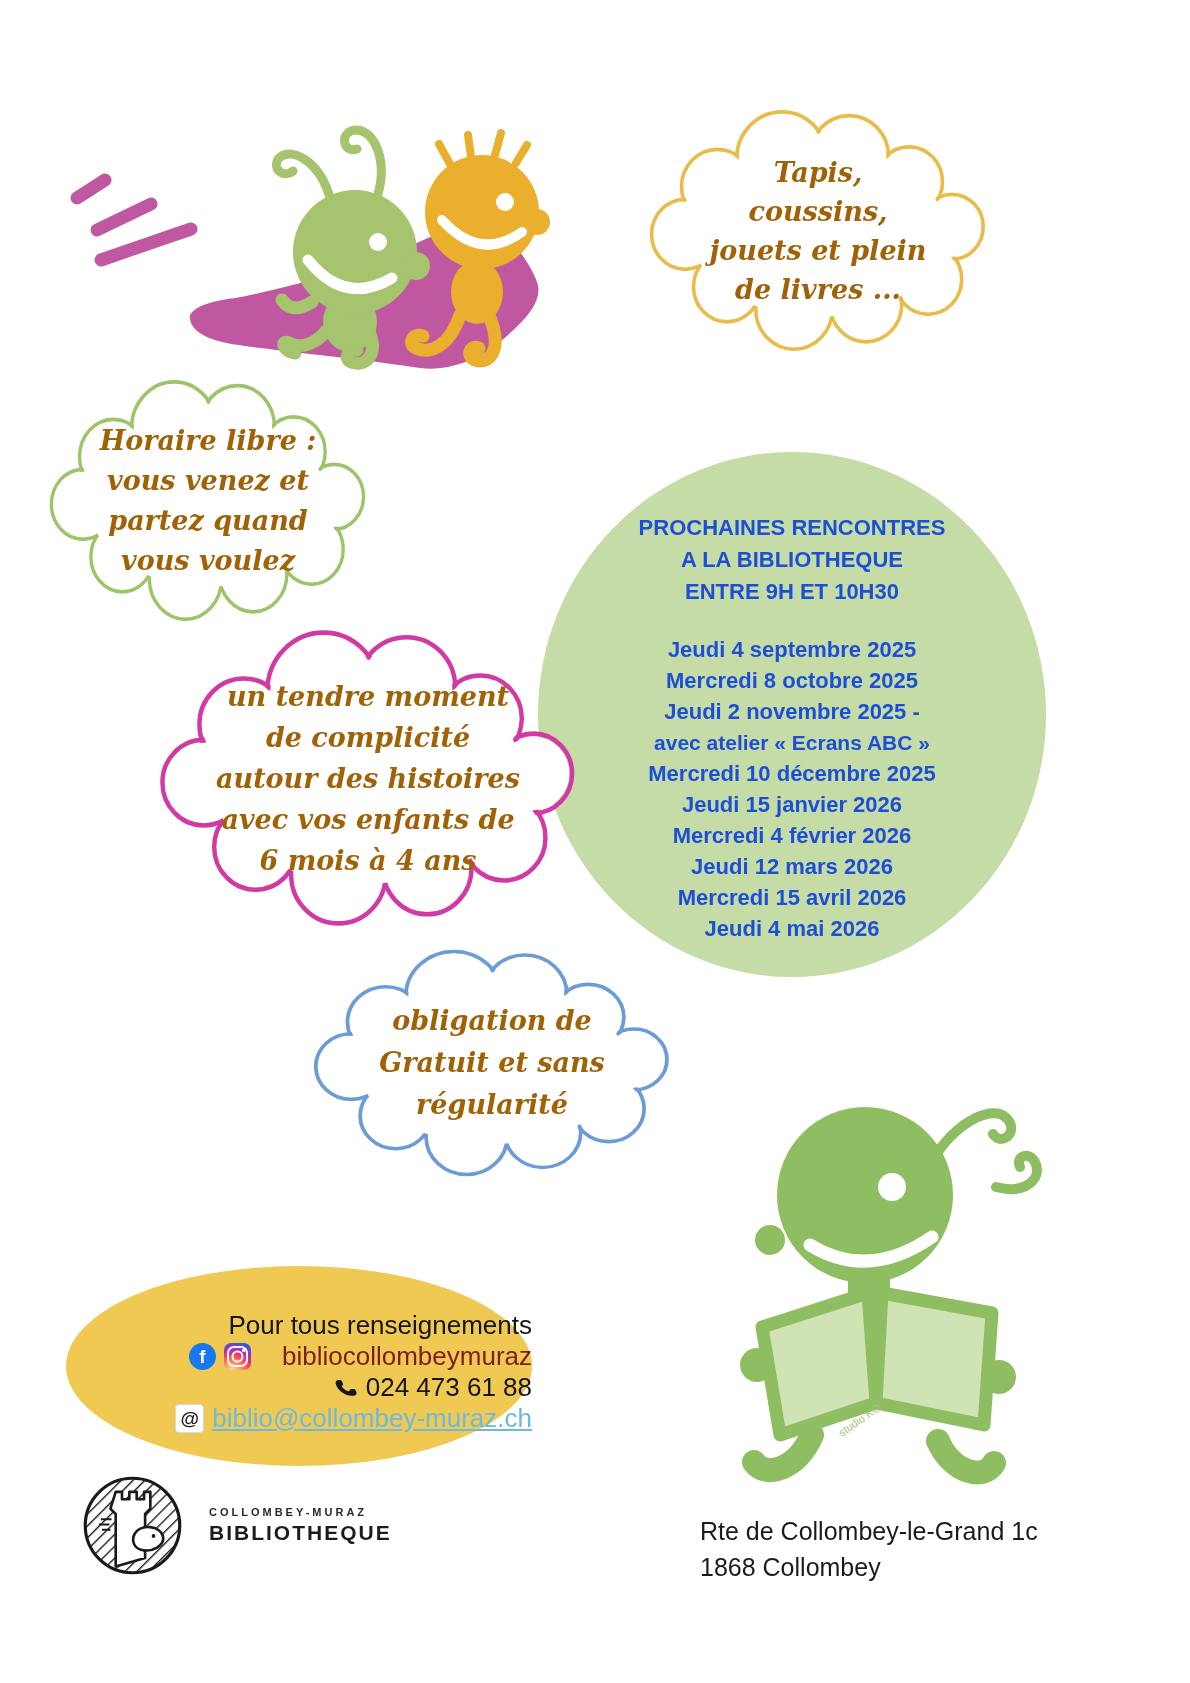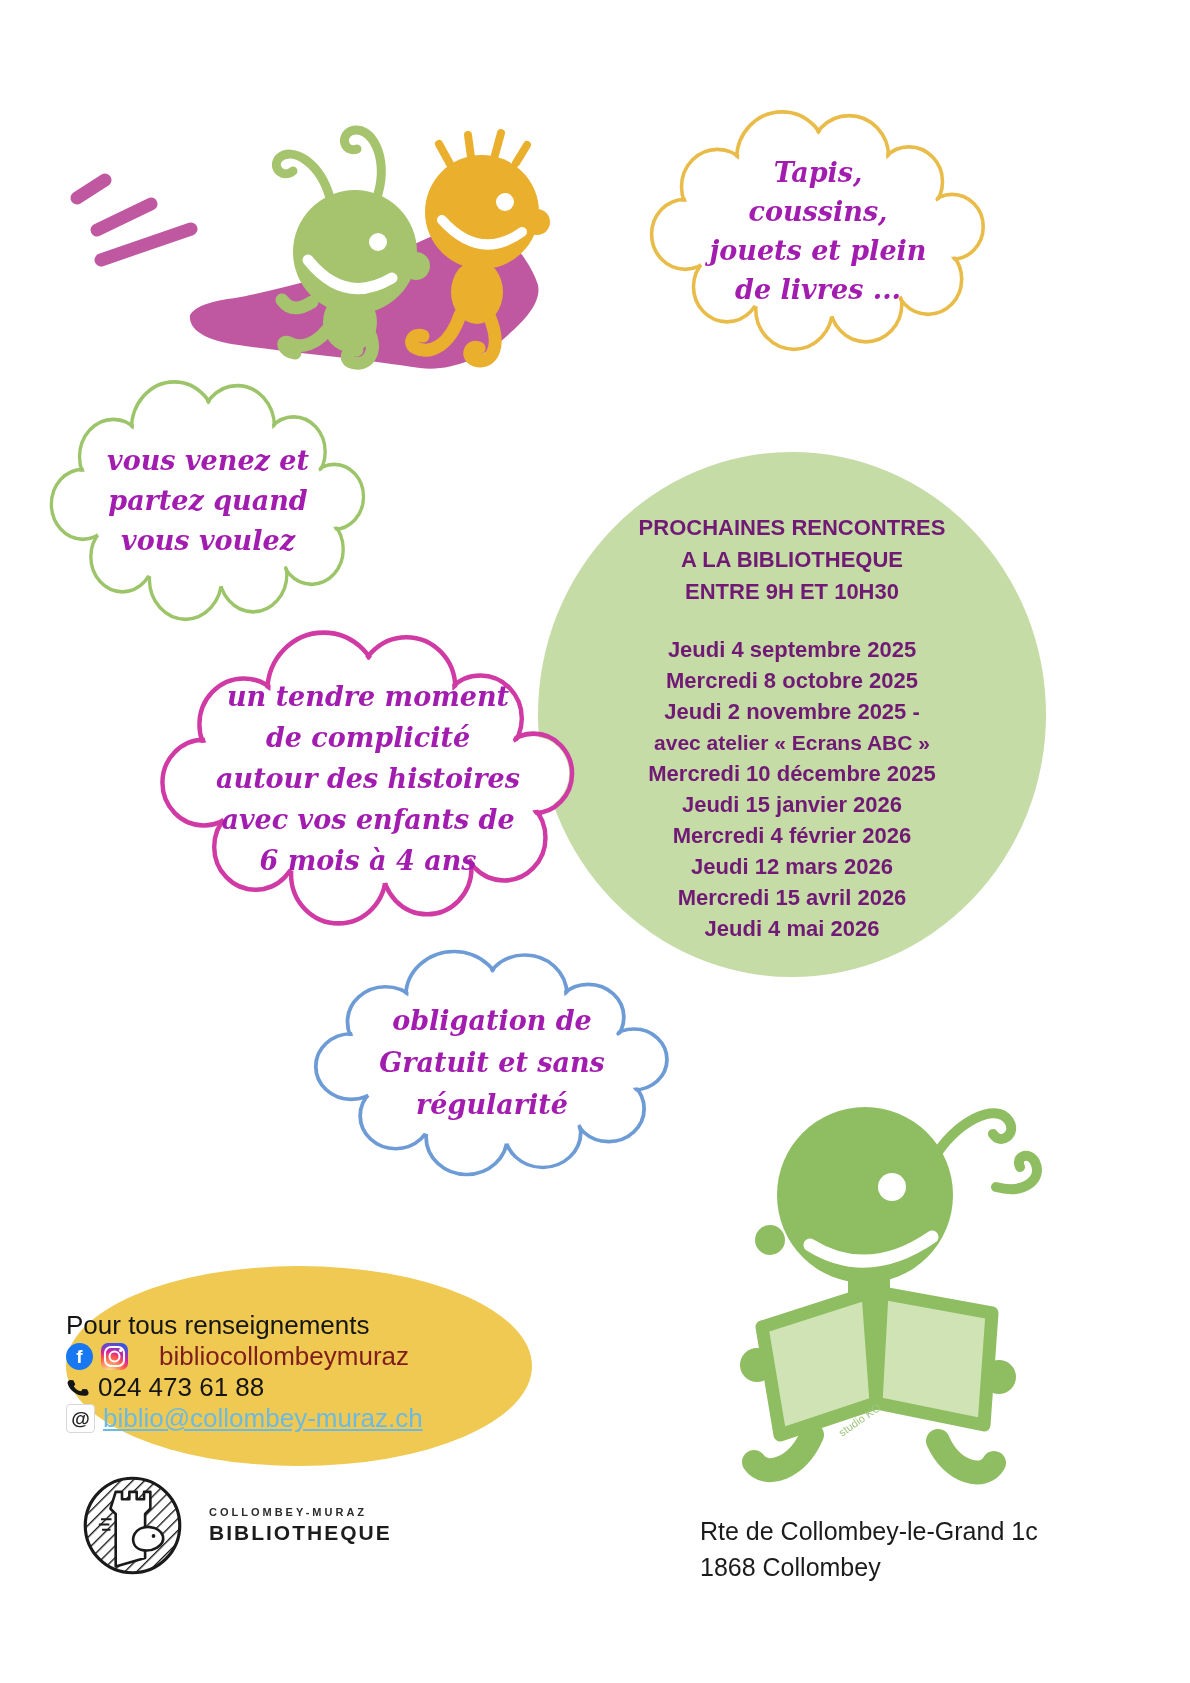--- a/index.html
+++ b/index.html
@@ -6,21 +6,21 @@
   .poster{
     position:relative;width:1190px;height:1683px;background:#ffffff;
     overflow:hidden;font-family:"Liberation Sans",sans-serif;color:#1c1c1c;
   }
   
   .cloud-box{position:absolute;}
   .cloud-box svg.cloud{position:absolute;left:0;top:0;width:100%;height:100%;}
   .cloud-text{
     position:absolute;inset:0;display:flex;flex-direction:column;
     align-items:center;justify-content:center;text-align:center;
-    font-family:"DejaVu Serif",serif;font-style:italic;font-weight:bold;color:#a21caf;
+    font-family:"DejaVu Serif",serif;font-style:italic;font-weight:bold;color:#a16207;
   }
   .cloud-yellow{color:#e9bc49;}
   .cloud-green {color:#9cc469;}
   .cloud-pink  {color:#d03aa5;}
   .cloud-blue  {color:#6d9bd6;}
   .cloud-text .ln{display:block;}
   .txt-yellow .ln{font-size:27px;line-height:39px;}
   .txt-green  .ln{font-size:27px;line-height:40px;}
   .txt-pink   .ln{font-size:27px;line-height:41px;text-align:center;}
   .txt-blue   .ln{font-size:27px;line-height:42px;}
@@ -29,31 +29,31 @@
     position:absolute;left:307px;top:378px;width:500px;text-align:center;
     font-size:47px;font-weight:bold;letter-spacing:2px;color:#ad28a0;
     text-shadow:0 0 3px #dd7bd0, 1px 2px 1px #7c1573;
   }
   
   .schedule-circle{
     position:absolute;left:538px;top:452px;width:508px;height:525px;
     background:#c6dca6;border-radius:50%;
   }
   .schedule-text{
-    position:absolute;left:0;right:0;top:60px;text-align:center;color:#701a75;
+    position:absolute;left:0;right:0;top:60px;text-align:center;color:#1d4ed8;
   }
   .schedule-text .head{font-size:22px;font-weight:bold;line-height:32px;}
   .schedule-text .sp{height:26px;}
   .schedule-text .date{font-size:22px;font-weight:bold;line-height:31px;}
   .schedule-text .date-note{font-size:21px;}
   
   .contact-ellipse{
     position:absolute;left:66px;top:1266px;width:466px;height:200px;
     background:#efc951;border-radius:50%;
-    display:flex;flex-direction:column;align-items:flex-start;
+    display:flex;flex-direction:column;align-items:flex-end;
     padding-top:44px;box-sizing:border-box;
   }
   .contact-row{display:flex;align-items:center;gap:8px;font-size:26px;line-height:31px;color:#151515;}
   .contact-handle{color:#7f1d1d;margin-left:23px;}
   .contact-email{color:#6cb9e2;text-decoration:underline;}
   .icon-fb{
     display:inline-flex;width:27px;height:27px;border-radius:50%;background:#1877f2;
     color:#fff;font-weight:bold;font-size:19px;align-items:center;justify-content:center;
   }
   .icon-ig{
@@ -189,20 +189,21 @@
       <div class="date">Mercredi 15 avril 2026</div>
       <div class="date">Jeudi 4 mai 2026</div>
     </div>
   </div>
 
   <div class="cloud-box" style="left:48px;top:378px;width:320px;height:245px">
     <svg class="cloud cloud-green" viewBox="4 9 284 196" preserveAspectRatio="none">
         <use href="#cloud-shape"></use>
       </svg>
     <div class="cloud-text txt-green">
+      <span class="ln">Horaire libre :</span>
       <span class="ln">vous venez et</span>
       <span class="ln">partez quand</span>
       <span class="ln">vous voulez</span>
     </div>
   </div>
 
   <div class="cloud-box" style="left:158px;top:628px;width:420px;height:300px">
     <svg class="cloud cloud-pink" viewBox="4 9 284 196" preserveAspectRatio="none">
         <use href="#cloud-shape"></use>
       </svg>

